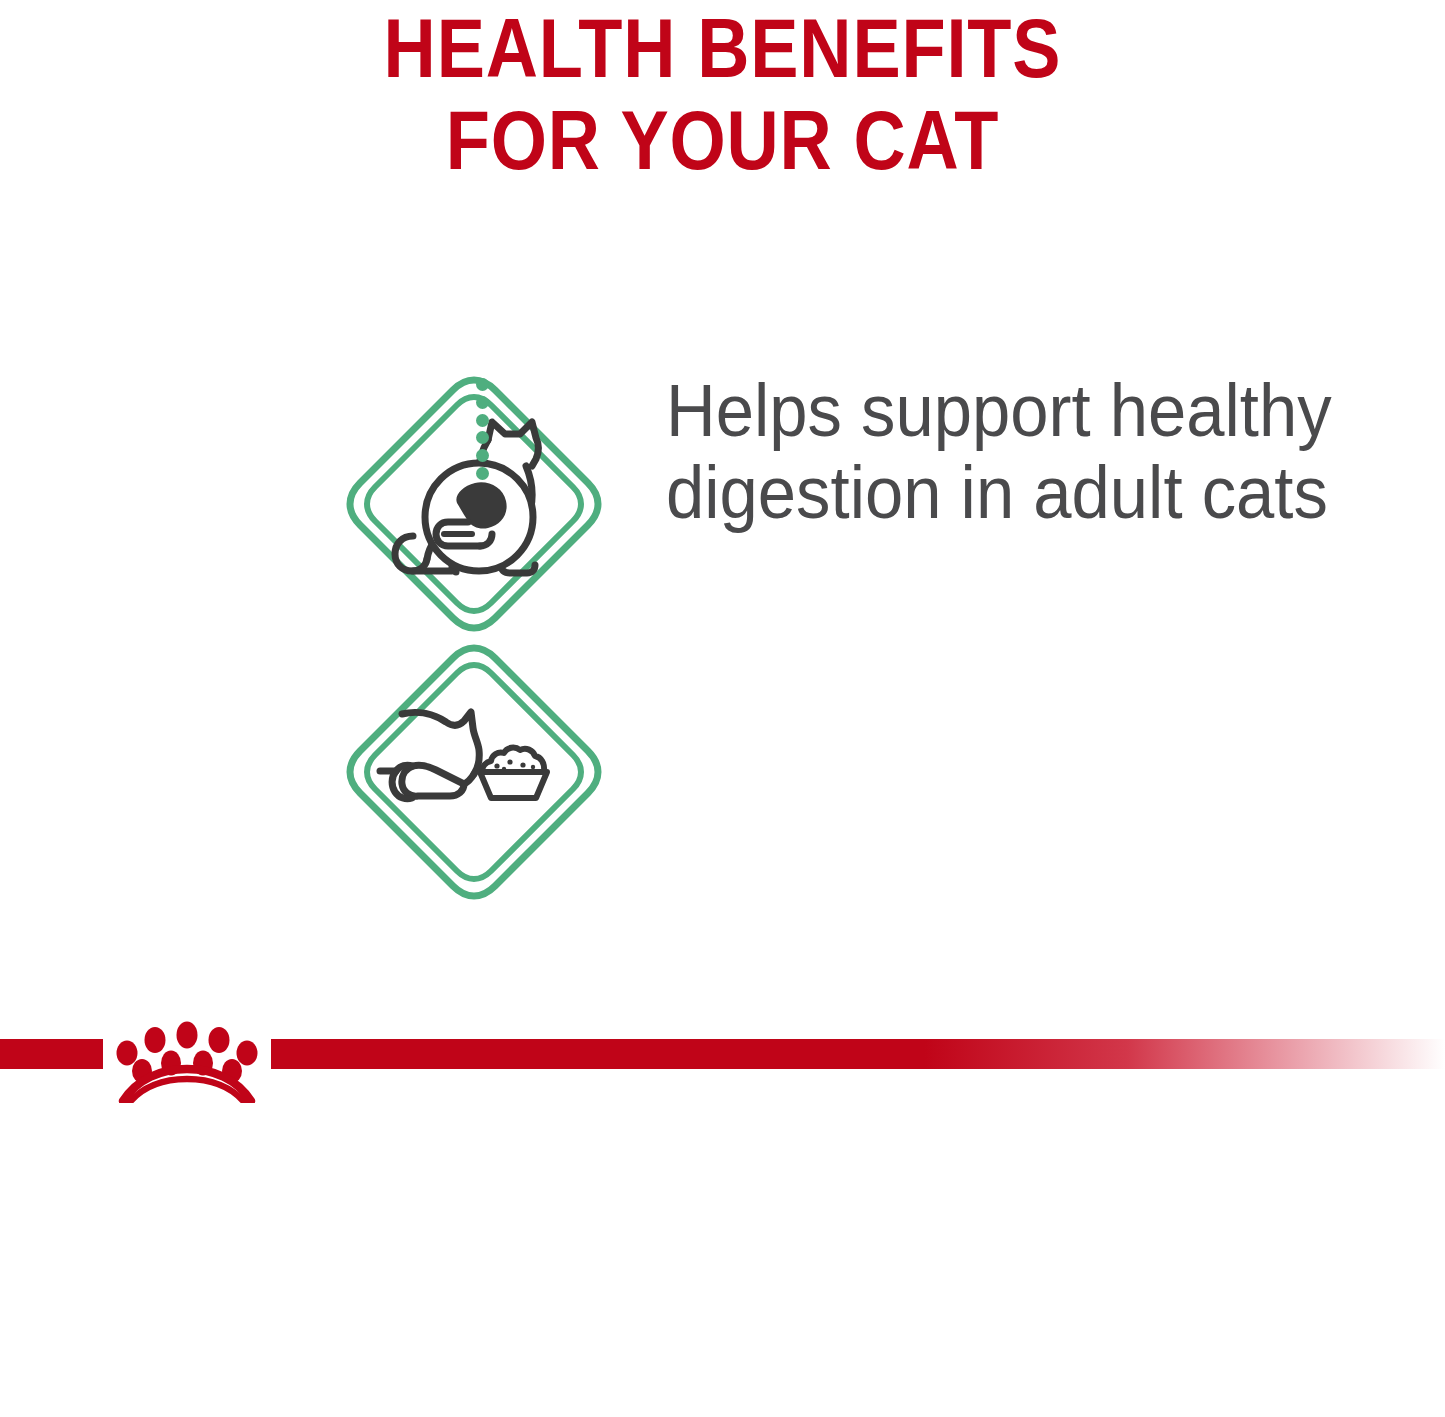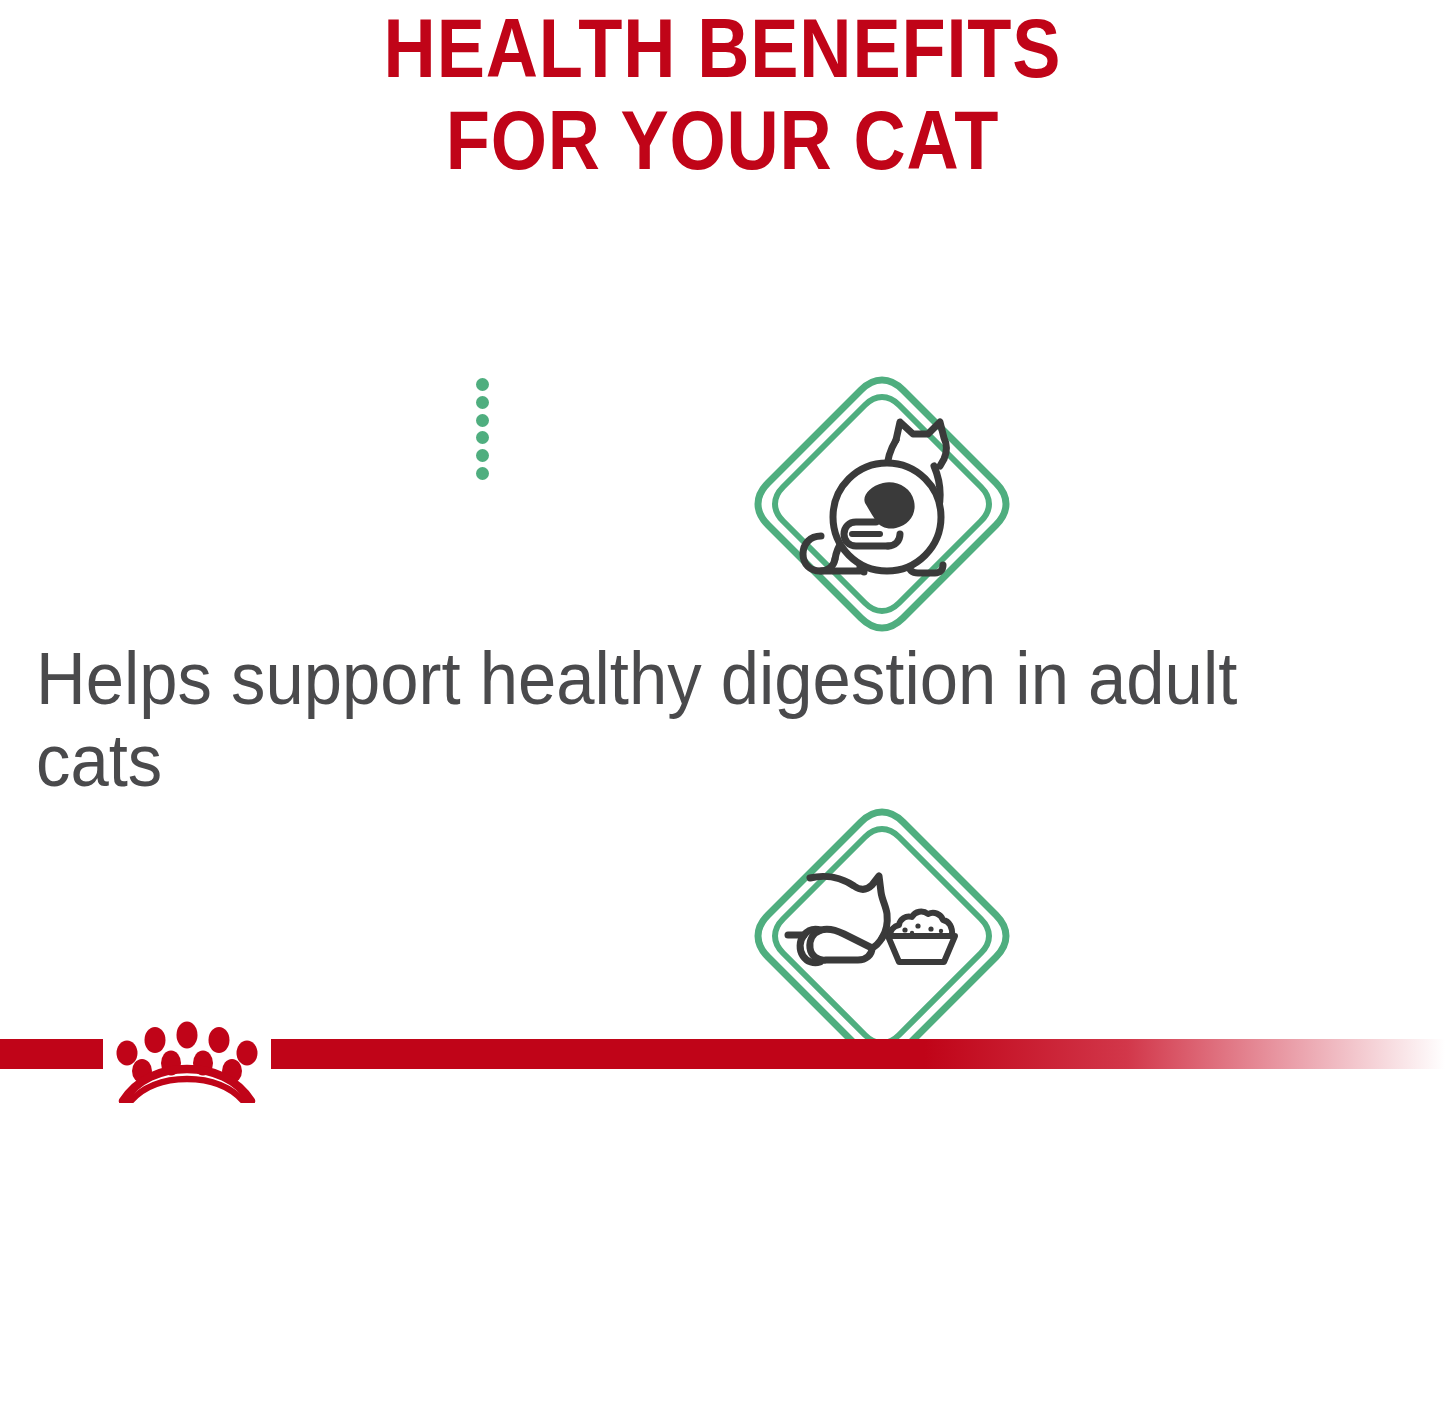--- a/index.html
+++ b/index.html
@@ -46,23 +46,22 @@
   .benefits {
     position: absolute;
     left: 0;
     top: 370px;
     width: 1445px;
   }
 
   .benefit-row {
     position: relative;
     display: flex;
-    align-items: center;
-    width: 1445px;
-    flex-direction: column;
+    align-items: flex-start;
+    width: 1445px;
   }
 
   .icon-cell {
     position: relative;
     width: 630px;
     min-width: 630px;
     display: flex;
     justify-content: flex-end;
     padding-right: 22px;
     box-sizing: border-box;

